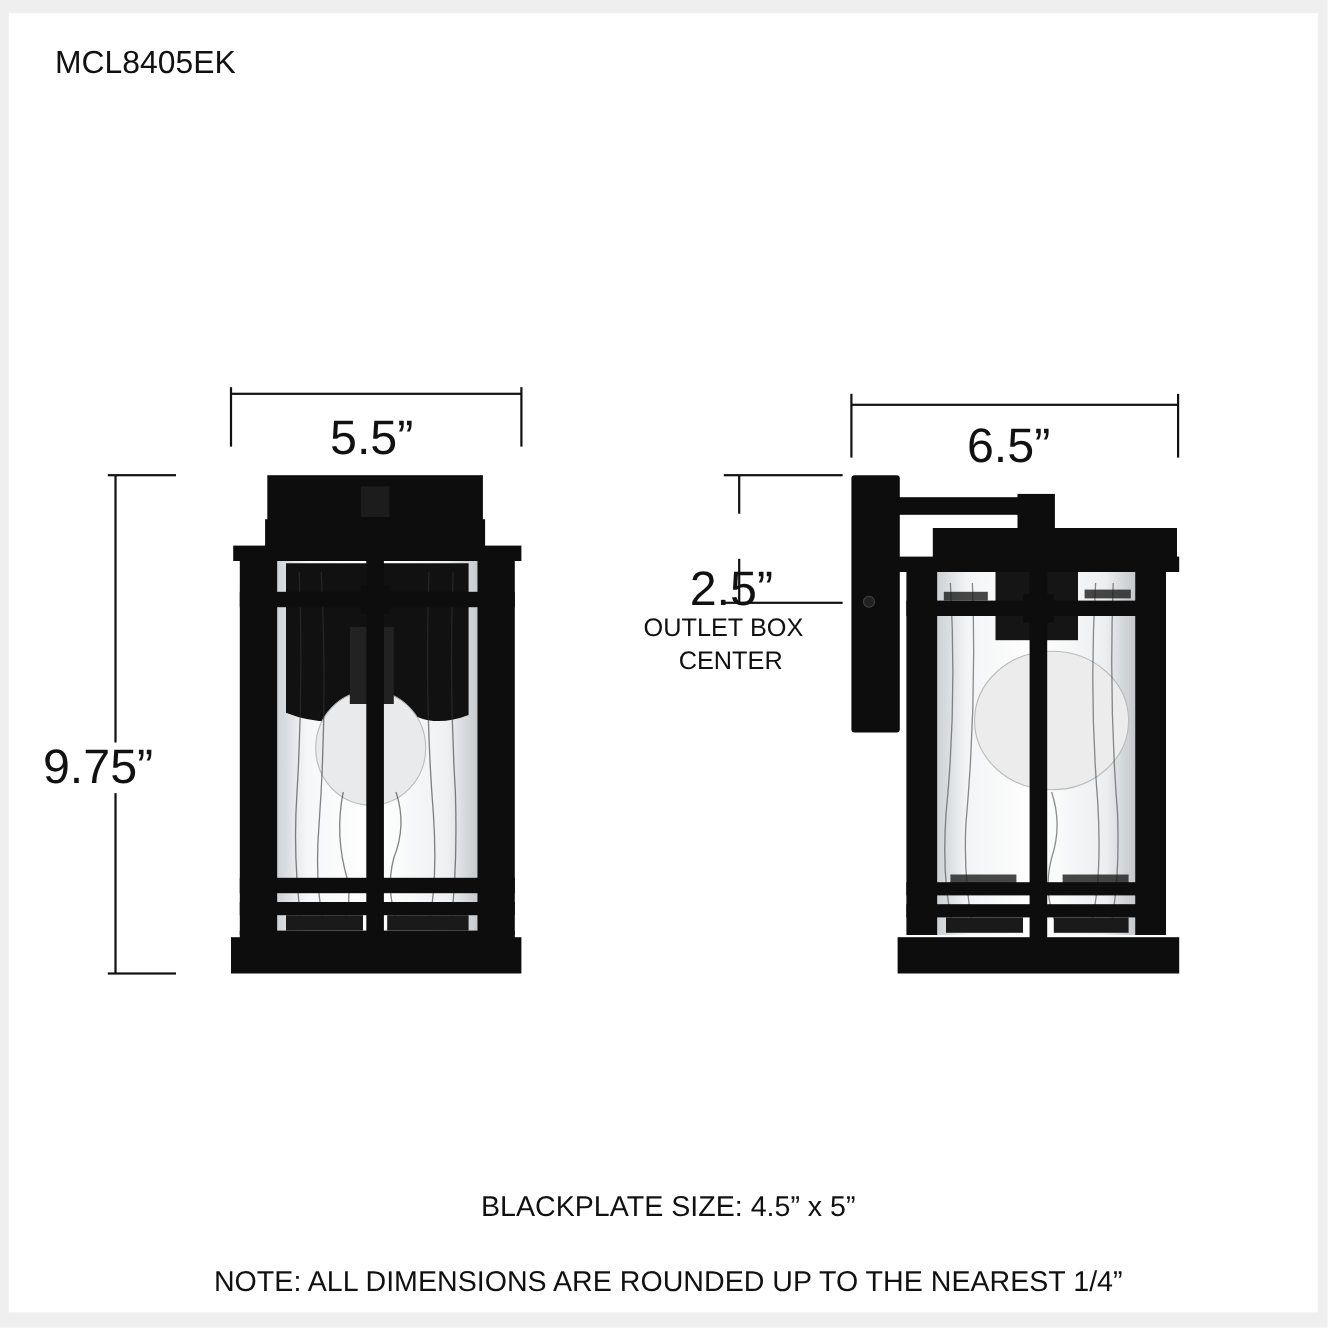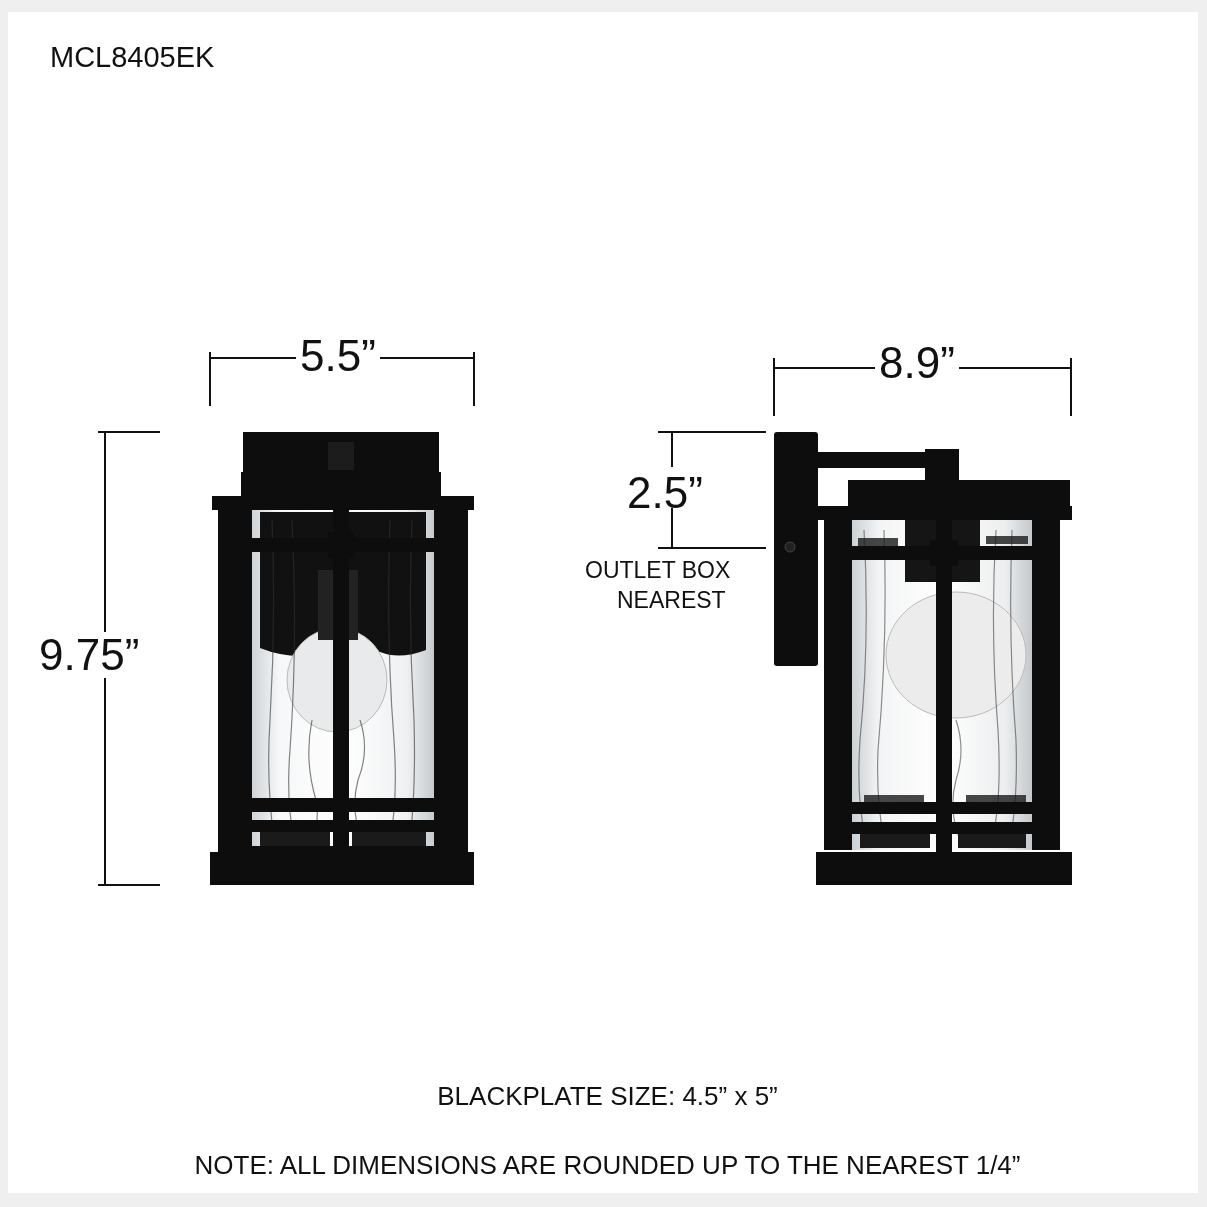--- a/index.html
+++ b/index.html
@@ -21,20 +21,21 @@
     .title {
       left: 50px; top: 35px;
       font-size: 29px; line-height: 44px;
       letter-spacing: 0px;
     }
     .dim-label {
       font-size: 44px; line-height: 46px;
       background: #fff;
       padding: 0 4px;
       white-space: nowrap;
+      margin-top: 43px;
     }
     .small-label {
       font-size: 23px; line-height: 30px;
       text-align: center;
       white-space: nowrap;
     }
     .footer {
       font-size: 26px; line-height: 30px;
       white-space: nowrap;
       text-align: center;
@@ -107,29 +108,29 @@
     <rect x="152" y="412" width="74" height="14"></rect>
   </g>
   <rect x="18" y="426" width="250" height="14" fill="#0d0d0d"></rect>
 
   <rect x="10" y="432" width="264" height="33" fill="#0d0d0d"></rect>
 </svg>
 
 <div class="line" style="left:773px; top:358px; width:2px; height:58px;"></div>
 <div class="line" style="left:1070px; top:358px; width:2px; height:58px;"></div>
 <div class="line" style="left:774px; top:367px; width:297px; height:2px;"></div>
-<div class="abs dim-label" style="left:875px; top:340px;">8.9”</div>
+<div class="abs dim-label" style="left:875px; top:340px;">6.5”</div>
 
 <div class="line" style="left:658px; top:431px; width:108px; height:2px;"></div>
 <div class="line" style="left:658px; top:547px; width:108px; height:2px;"></div>
 <div class="line" style="left:671px; top:432px; width:2px; height:35px;"></div>
 <div class="line" style="left:671px; top:508px; width:2px; height:40px;"></div>
 <div class="abs dim-label" style="left:623px; top:470px; background:transparent;">2.5”</div>
 <div class="abs small-label" style="left:585px; top:555px;">OUTLET BOX</div>
-<div class="abs small-label" style="left:617px; top:585px;">NEAREST</div>
+<div class="abs small-label" style="left:617px; top:585px;">CENTER</div>
 
 <svg width="320" height="480" style="left:760px; top:420px;" viewBox="0 0 320 480">
   <defs>
     <linearGradient id="glassS" x1="0" x2="1" y1="0" y2="0">
       <stop offset="0" stop-color="#cbd0d3"></stop>
       <stop offset="0.15" stop-color="#f3f4f5"></stop>
       <stop offset="0.5" stop-color="#ffffff"></stop>
       <stop offset="0.85" stop-color="#eceeef"></stop>
       <stop offset="1" stop-color="#c4c8cb"></stop>
     </linearGradient>

